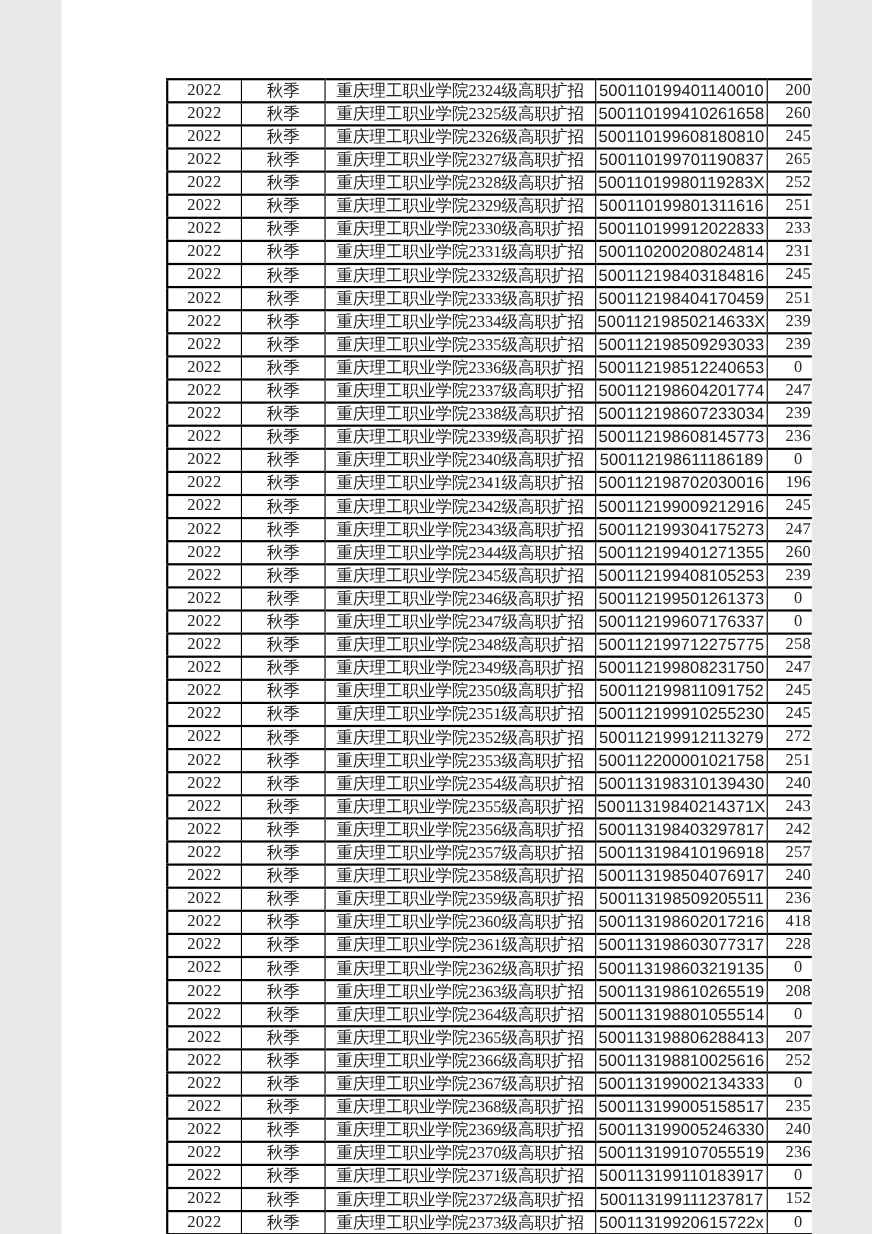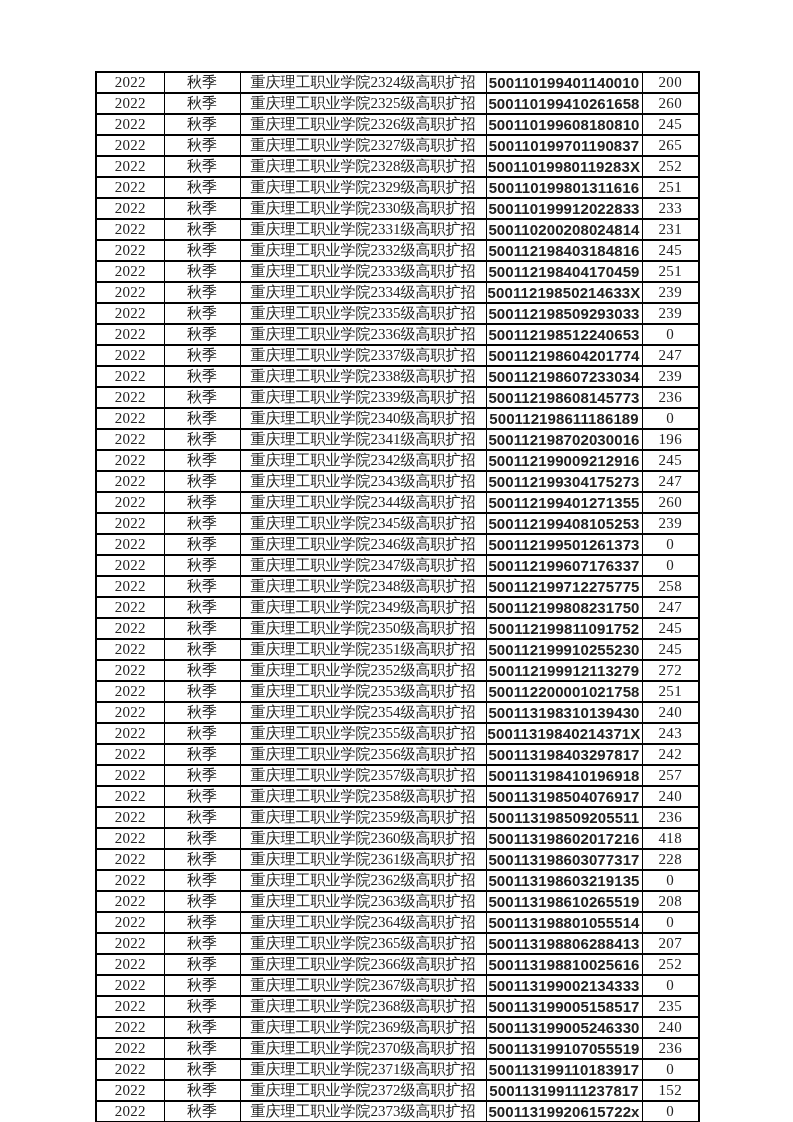--- a/index.html
+++ b/index.html
@@ -8,21 +8,21 @@
     --text-color: #222222;
     --id-color: #000000;
   }
   * { box-sizing: border-box; }
   html, body {
     margin: 0; padding: 0;
     background: #e8e8e8;
   }
   .page {
     position: relative;
-    width: 793px;
+    width: 682px;
     height: 1122px;
     margin: 0 auto;
     background: var(--bg);
     font-family: "Liberation Serif", "DejaVu Serif", serif;
     overflow: hidden;
   }
   table.results {
     position: absolute;
     left: 95px;
     top: 71px;
@@ -43,21 +43,21 @@
     white-space: nowrap;
     overflow: hidden;
     font-size: 15px;
     color: var(--text-color);
   }
   td.c-year   { letter-spacing: 0.3px; }
   td.c-season { }
   td.c-school { font-size: 14.5px; }
   td.c-id {
     font-family: "Liberation Sans", "DejaVu Sans", sans-serif;
-    font-weight: 700;
+    font-weight: 400;
     font-size: 13.5px;
     color: var(--id-color);
     letter-spacing: 0.1px;
   }
   td.c-score  { letter-spacing: 0.3px; }
 </style>
 </head>
 <body>
 
 <div class="page">

